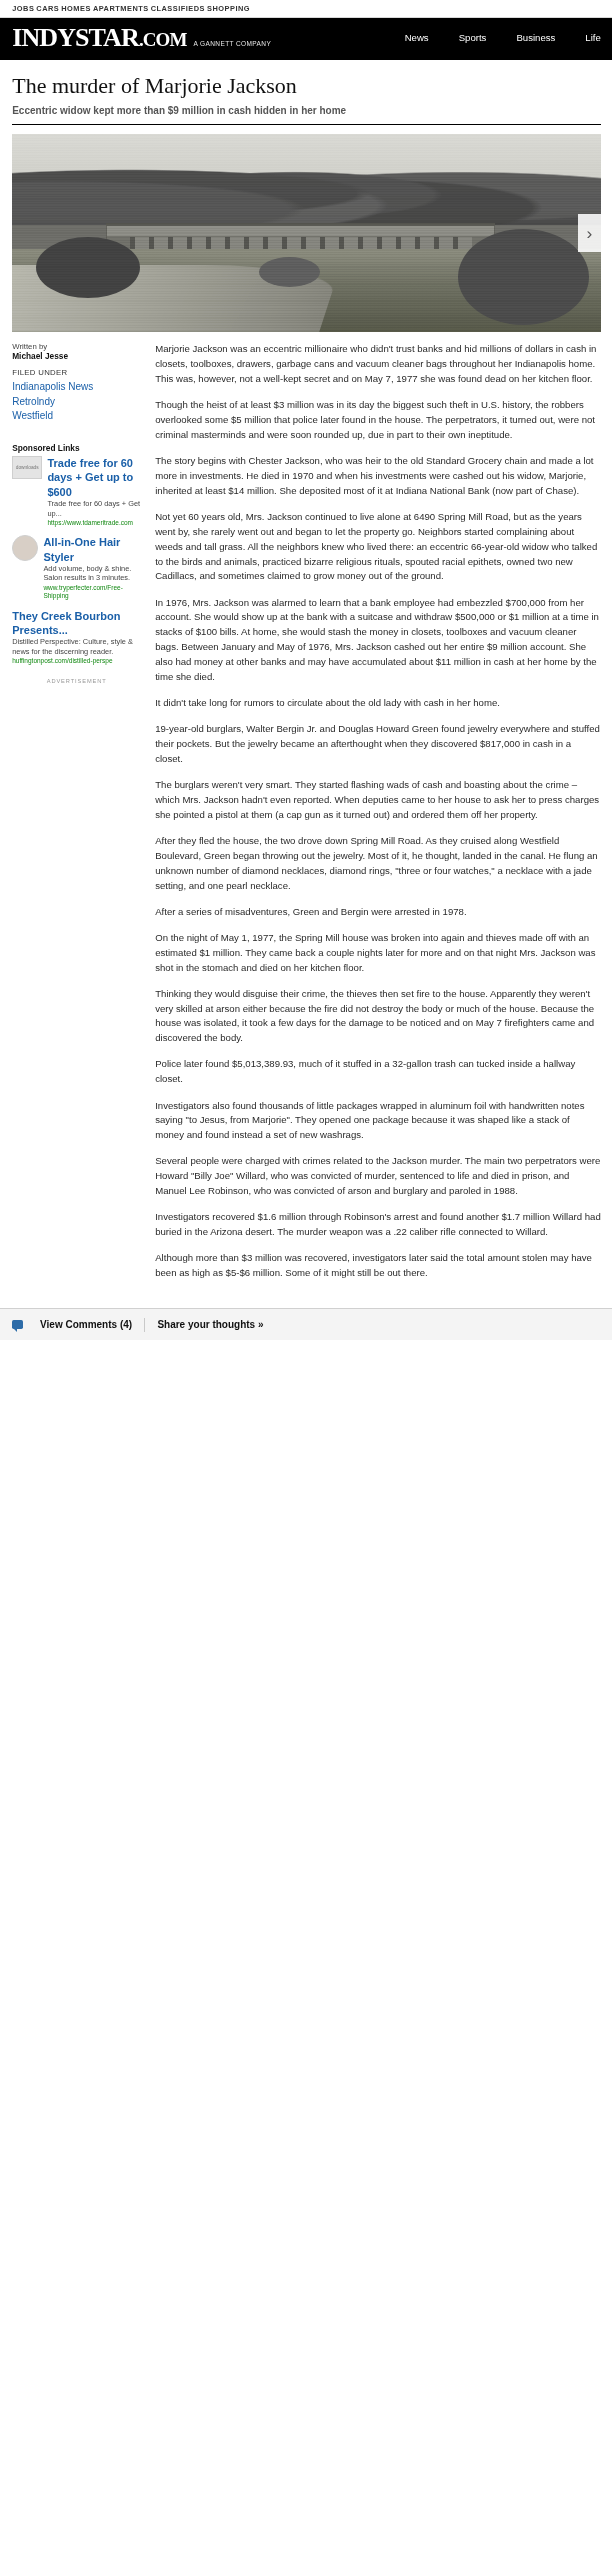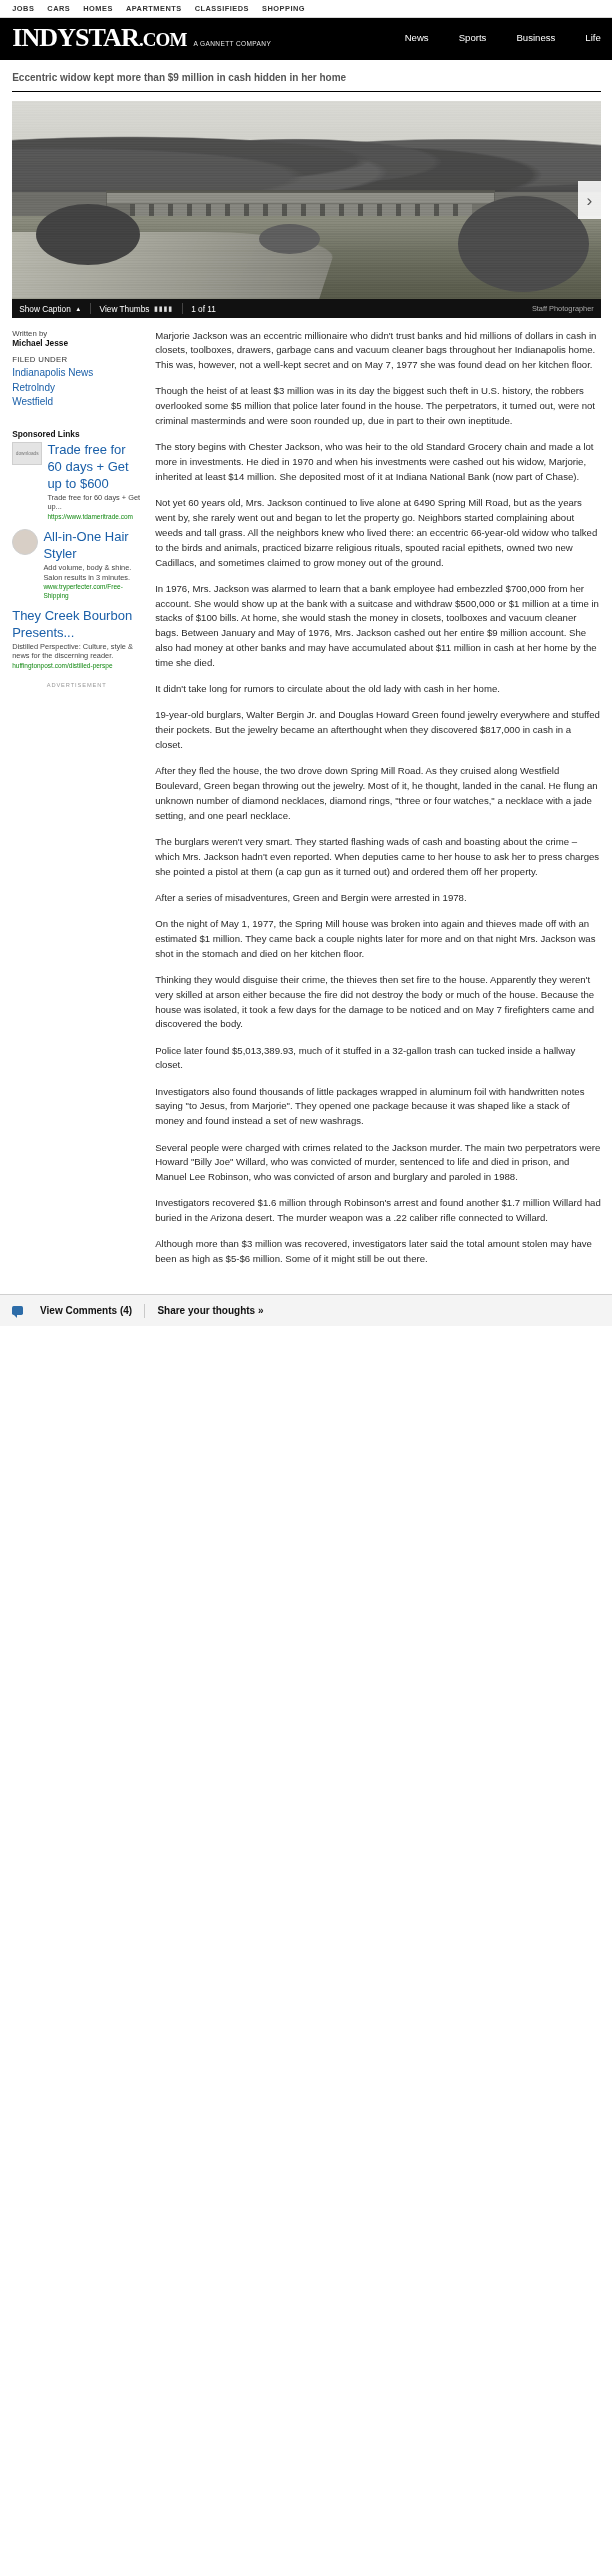--- a/index.html
+++ b/index.html
@@ -15,21 +15,21 @@
   
   .utilbar {
     background: #ffffff;
     border-bottom: 0.9px solid #d8d8d8;
     padding: 4.4px 12.2px 3.5px 12.2px;
     font-size: 7.4px;
     letter-spacing: 0.5px;
     color: #333;
     font-weight: bold;
   }
-  .utilbar a { color:#333; text-decoration:none; margin-right:13px;text-align:center; }
+  .utilbar a { color:#333; text-decoration:none; margin-right:2px;text-align:center; }
 
   
   .masthead {
     background: #000;
     color: #fff;
     display: flex;
     align-items: center;
     justify-content: space-between;
     padding: 7px 12.2px 8.7px 12.2px;
   }
@@ -175,21 +175,21 @@
   }
   .ad-item { display:flex; gap:5.2px; margin-bottom:7.8px; }
   .ad-thumb {
     width:30px; height:22.6px; flex:0 0 30px;
     background:#e4e4e4; border:0.9px solid #cfcfcf;
     font-size:4.8px; color:#777; display:flex; align-items:center; justify-content:center;
     text-align:center; line-height:1.1;
   }
   .ad-thumb.circ { border-radius:50%; width:26px; height:26px; flex:0 0 26px; background:#d8cfc6; }
   .ad-body { font-size:7.4px; line-height:1.3; color:#444; }
-  .ad-title { color:#1a5fa8; font-weight:normal; display:block; font-size:13px; }
+  .ad-title { color:#1a5fa8; font-weight:bold; display:block; font-size:11px; }
   .ad-url { color:#118811; font-size:6.5px; display:block; margin-top:0.9px; }
   .ad-textonly .ad-title { color:#1a5fa8; }
   .adlabel {
     text-align:center; font-size:5.7px; color:#999; letter-spacing:0.9px;
     margin: 12.2px 0 5.2px 0;
   }
 
   p.body {
     font-size:9.6px;
     line-height:1.55;
@@ -234,54 +234,38 @@
     </div>
     <div class="navlinks">
       <span>News</span>
       <span>Sports</span>
       <span>Business</span>
       <span>Life</span>
     </div>
   </div>
 
   <div class="headline-wrap">
+    <h1 class="headline">The murder of Marjorie Jackson</h1>
     <div class="subhead">Eccentric widow kept more than $9 million in cash hidden in her home</div>
   </div>
   <div class="rule"></div>
 
   <div class="photo-block">
     <div class="photo">
       <div class="sky"></div>
       <div class="treeline"></div>
       <div class="house"></div>
       <div class="lawn"></div>
       <div class="drive"></div>
       <div class="bush b1"></div>
       <div class="bush b2"></div>
       <div class="bush b3"></div>
       <div class="photo-grain"></div>
       <div class="arrow-next">›</div>
     </div>
-    <div class="photo-bar">
-      <div class="seg">
-        <span>Show Caption</span>
-        <span class="caret-up">▲</span>
-      </div>
-      <div class="divider"></div>
-      <div class="seg">
-        <span>View Thumbs</span>
-        <span class="thumbs-glyph">▮▮▮▮</span>
-      </div>
-      <div class="divider"></div>
-      <div class="seg">
-        <span>1 of 11</span>
-      </div>
-      <div class="spacer"></div>
-      <div class="credit">Staff Photographer</div>
-    </div>
   </div>
 
   <div class="content">
 
     <div class="left-col">
       <div class="byline-label">Written by</div>
       <div class="byline-name">Michael Jesse</div>
 
       <div class="filed-under">FILED UNDER</div>
       <div class="filed-list">
@@ -322,22 +306,22 @@
     </div>
 
     <div class="right-col">
       <p class="body">Marjorie Jackson was an eccentric millionaire who didn't trust banks and hid millions of dollars in cash in closets, toolboxes, drawers, garbage cans and vacuum cleaner bags throughout her Indianapolis home. This was, however, not a well-kept secret and on May 7, 1977 she was found dead on her kitchen floor.</p>
       <p class="body">Though the heist of at least $3 million was in its day the biggest such theft in U.S. history, the robbers overlooked some $5 million that police later found in the house. The perpetrators, it turned out, were not criminal masterminds and were soon rounded up, due in part to their own ineptitude.</p>
       <p class="body">The story begins with Chester Jackson, who was heir to the old Standard Grocery chain and made a lot more in investments. He died in 1970 and when his investments were cashed out his widow, Marjorie, inherited at least $14 million. She deposited most of it at Indiana National Bank (now part of Chase).</p>
       <p class="body">Not yet 60 years old, Mrs. Jackson continued to live alone at 6490 Spring Mill Road, but as the years went by, she rarely went out and began to let the property go. Neighbors started complaining about weeds and tall grass. All the neighbors knew who lived there: an eccentric 66-year-old widow who talked to the birds and animals, practiced bizarre religious rituals, spouted racial epithets, owned two new Cadillacs, and sometimes claimed to grow money out of the ground.</p>
       <p class="body">In 1976, Mrs. Jackson was alarmed to learn that a bank employee had embezzled $700,000 from her account. She would show up at the bank with a suitcase and withdraw $500,000 or $1 million at a time in stacks of $100 bills. At home, she would stash the money in closets, toolboxes and vacuum cleaner bags. Between January and May of 1976, Mrs. Jackson cashed out her entire $9 million account. She also had money at other banks and may have accumulated about $11 million in cash at her home by the time she died.</p>
       <p class="body">It didn't take long for rumors to circulate about the old lady with cash in her home.</p>
       <p class="body">19-year-old burglars, Walter Bergin Jr. and Douglas Howard Green found jewelry everywhere and stuffed their pockets. But the jewelry became an afterthought when they discovered $817,000 in cash in a closet.</p>
+      <p class="body">The burglars weren't very smart. They started flashing wads of cash and boasting about the crime – which Mrs. Jackson hadn't even reported. When deputies came to her house to ask her to press charges she pointed a pistol at them (a cap gun as it turned out) and ordered them off her property.</p>
       <p class="body">After they fled the house, the two drove down Spring Mill Road. As they cruised along Westfield Boulevard, Green began throwing out the jewelry. Most of it, he thought, landed in the canal. He flung an unknown number of diamond necklaces, diamond rings, "three or four watches," a necklace with a jade setting, and one pearl necklace.</p>
-      <p class="body">The burglars weren't very smart. They started flashing wads of cash and boasting about the crime – which Mrs. Jackson hadn't even reported. When deputies came to her house to ask her to press charges she pointed a pistol at them (a cap gun as it turned out) and ordered them off her property.</p>
       <p class="body">After a series of misadventures, Green and Bergin were arrested in 1978.</p>
       <p class="body">On the night of May 1, 1977, the Spring Mill house was broken into again and thieves made off with an estimated $1 million. They came back a couple nights later for more and on that night Mrs. Jackson was shot in the stomach and died on her kitchen floor.</p>
       <p class="body">Thinking they would disguise their crime, the thieves then set fire to the house. Apparently they weren't very skilled at arson either because the fire did not destroy the body or much of the house. Because the house was isolated, it took a few days for the damage to be noticed and on May 7 firefighters came and discovered the body.</p>
       <p class="body">Police later found $5,013,389.93, much of it stuffed in a 32-gallon trash can tucked inside a hallway closet.</p>
       <p class="body">Investigators also found thousands of little packages wrapped in aluminum foil with handwritten notes saying "to Jesus, from Marjorie". They opened one package because it was shaped like a stack of money and found instead a set of new washrags.</p>
       <p class="body">Several people were charged with crimes related to the Jackson murder. The main two perpetrators were Howard "Billy Joe" Willard, who was convicted of murder, sentenced to life and died in prison, and Manuel Lee Robinson, who was convicted of arson and burglary and paroled in 1988.</p>
       <p class="body">Investigators recovered $1.6 million through Robinson's arrest and found another $1.7 million Willard had buried in the Arizona desert. The murder weapon was a .22 caliber rifle connected to Willard.</p>
       <p class="body">Although more than $3 million was recovered, investigators later said the total amount stolen may have been as high as $5-$6 million. Some of it might still be out there.</p>
     </div>
   </div>

